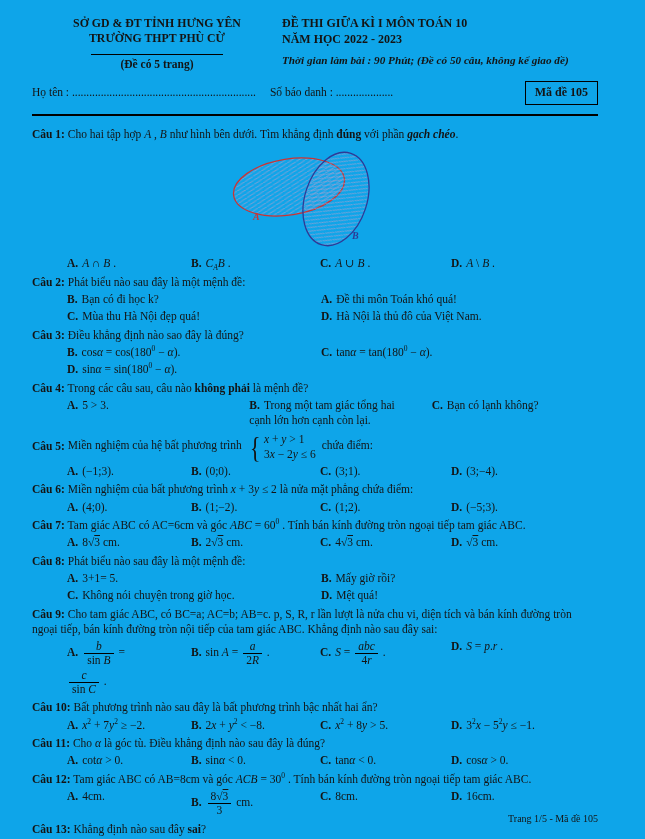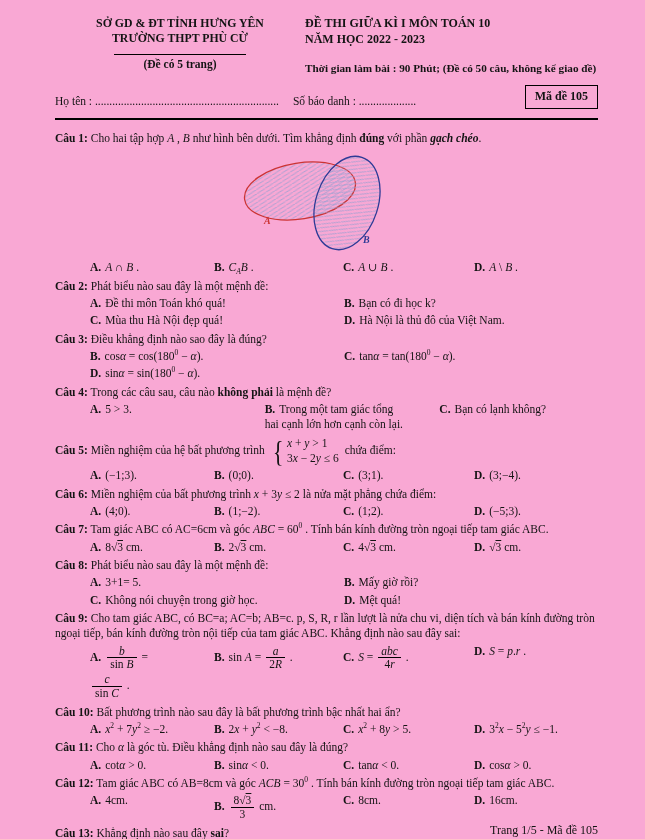--- a/index.html
+++ b/index.html
@@ -1,32 +1,32 @@
 <!DOCTYPE html>
 <html><head>
 <meta charset="utf-8">
 <style>
   html,body { margin:0; padding:0; background:#e8e8e8; }
   .page {
-    position:relative; width:645px; height:839px; background:#f9a8d4;
+    position:relative; width:645px; height:839px; background:#0ea5e9;
     font-family:"Liberation Serif","DejaVu Serif",serif;
     font-size:11.5px; line-height:1.32; color:#141414;
-    box-sizing:border-box; padding:16px 47px 0 55px; overflow:hidden;
+    box-sizing:border-box; padding:16px 47px 0 32px; overflow:hidden;
     margin:0 auto;
   }
   
   .header { display:flex; }
   .h-left { width:250px; text-align:center; }
   .h-left .l1, .h-left .l2 { font-weight:bold; font-size:11.8px; line-height:1.3; }
   .h-rule { width:132px; border-top:1.5px solid #000; margin:7px auto 2px auto; }
   .h-left .l3 { font-weight:bold; }
   .h-right { flex:1; text-align:left; }
   .h-right .r1, .h-right .r2 { font-weight:bold; font-size:12px; line-height:1.3; }
-  .h-right .r3 { font-weight:bold; font-size:11.2px; margin-top:14px; }
-  .name-row { display:flex; align-items:flex-end; margin-top:9px; }
+  .h-right .r3 { font-weight:bold; font-style:italic; font-size:11.2px; margin-top:6px; }
+  .name-row { display:flex; align-items:center; margin-top:9px; }
   .name-row .nm { white-space:nowrap; }
   .name-row .sbd { white-space:nowrap; margin-left:14px; }
   .code-box { margin-left:auto; border:1.8px solid #000; font-weight:bold; font-size:12px; padding:3px 9px; }
   .divider { border-bottom:2.6px solid #000; margin-top:9px; }
   
   #questions { margin-top:11px; }
   .question { margin-bottom:2px; }
   .q-prompt { margin:2.5px 0 1px 0; }
   .q-num { font-weight:bold; }
   .q-options { display:grid; margin-left:19px; }
@@ -43,21 +43,21 @@
   .frac { display:inline-flex; flex-direction:column; vertical-align:middle; text-align:center; line-height:1.12; margin:1px 2px; }
   .fn { border-bottom:1px solid #000; padding:0 3px; }
   .fd { padding:0 3px; }
   .cases { display:inline-flex; align-items:center; vertical-align:middle; margin:0 3px; }
   .cases .br { font-size:30px; font-weight:300; line-height:1; margin-right:2px; transform:scaleX(0.75); }
   .cases .rows span { display:block; line-height:1.3; }
   
   .venn-wrap { text-align:center; padding-left:30px; margin:1px 0 2px 0; }
   .venn-label { font-size:10px; font-style:italic; font-weight:bold; }
   
-  .footer { position:absolute; right:47px; bottom:0; font-size:12px;font-family:Liberation Serif, serif; }
+  .footer { position:absolute; right:47px; bottom:14px; font-size:10px;font-family:Liberation Serif, serif; }
 </style>
 </head>
 <body>
 
 <div class="page">
 
   <div class="header">
     <div class="h-left">
       <div class="l1">SỞ GD &amp; ĐT TỈNH HƯNG YÊN</div>
       <div class="l2">TRƯỜNG THPT PHÙ CỪ</div>
@@ -100,22 +100,22 @@
           <span class="opt"><b class="opt-key">A.</b><span><i>A</i> ∩ <i>B</i> .</span></span>
           <span class="opt"><b class="opt-key">B.</b><span><i>C</i><sub><i>A</i></sub><i>B</i> .</span></span>
           <span class="opt"><b class="opt-key">C.</b><span><i>A</i> ∪ <i>B</i> .</span></span>
           <span class="opt"><b class="opt-key">D.</b><span><i>A</i> \ <i>B</i> .</span></span>
         </div>
   </div>
 
   <div class="question">
     <p class="q-prompt"><b class="q-num">Câu 2:</b> <span class="q-text">Phát biểu nào sau đây là một mệnh đề:</span></p>
     <div class="q-options c2">
+          <span class="opt"><b class="opt-key">B.</b><span>Bạn có đi học k?</span></span>
           <span class="opt"><b class="opt-key">A.</b><span>Đề thi môn Toán khó quá!</span></span>
-          <span class="opt"><b class="opt-key">B.</b><span>Bạn có đi học k?</span></span>
           <span class="opt"><b class="opt-key">C.</b><span>Mùa thu Hà Nội đẹp quá!</span></span>
           <span class="opt"><b class="opt-key">D.</b><span>Hà Nội là thủ đô của Việt Nam.</span></span>
         </div>
   </div>
 
   <div class="question">
     <p class="q-prompt"><b class="q-num">Câu 3:</b> <span class="q-text">Điều khẳng định nào sao đây là đúng?</span></p>
     <div class="q-options c2">
           <span class="opt"><b class="opt-key">B.</b><span>cos<i>α</i> = cos(180<sup>0</sup> − <i>α</i>).</span></span>
           <span class="opt"><b class="opt-key">C.</b><span>tan<i>α</i> = tan(180<sup>0</sup> − <i>α</i>).</span></span>

